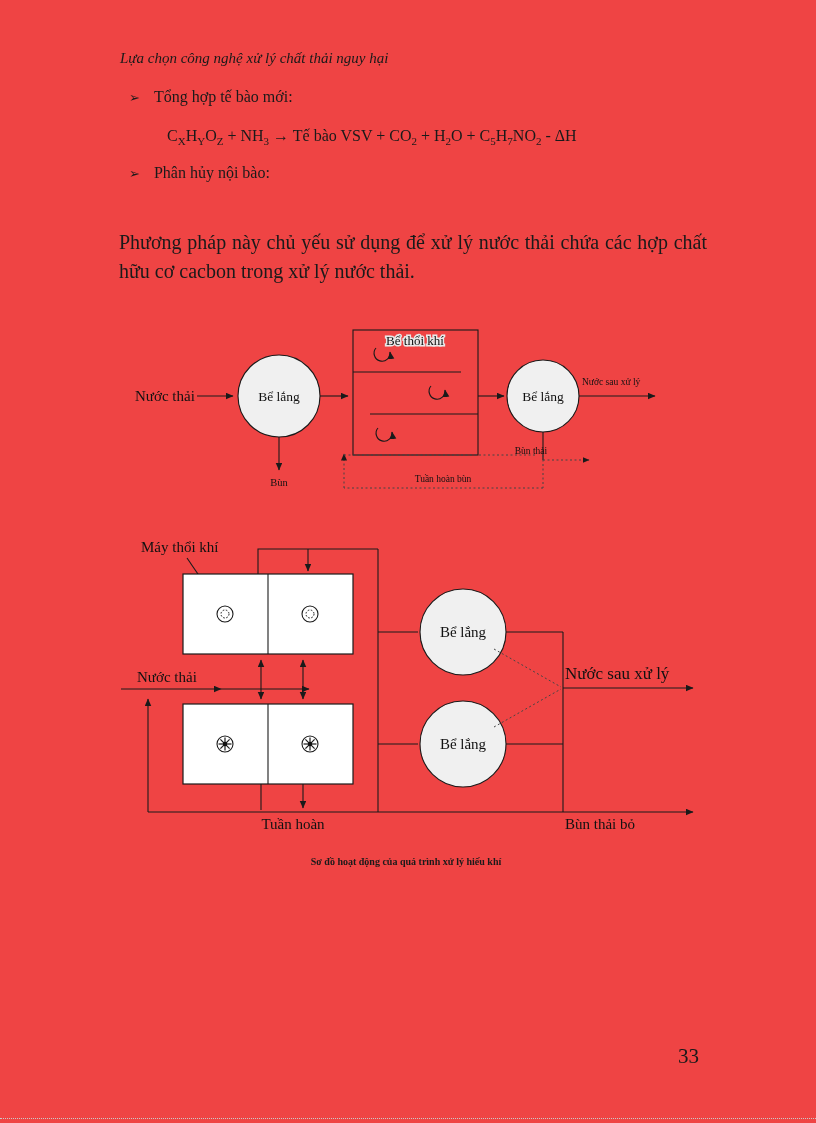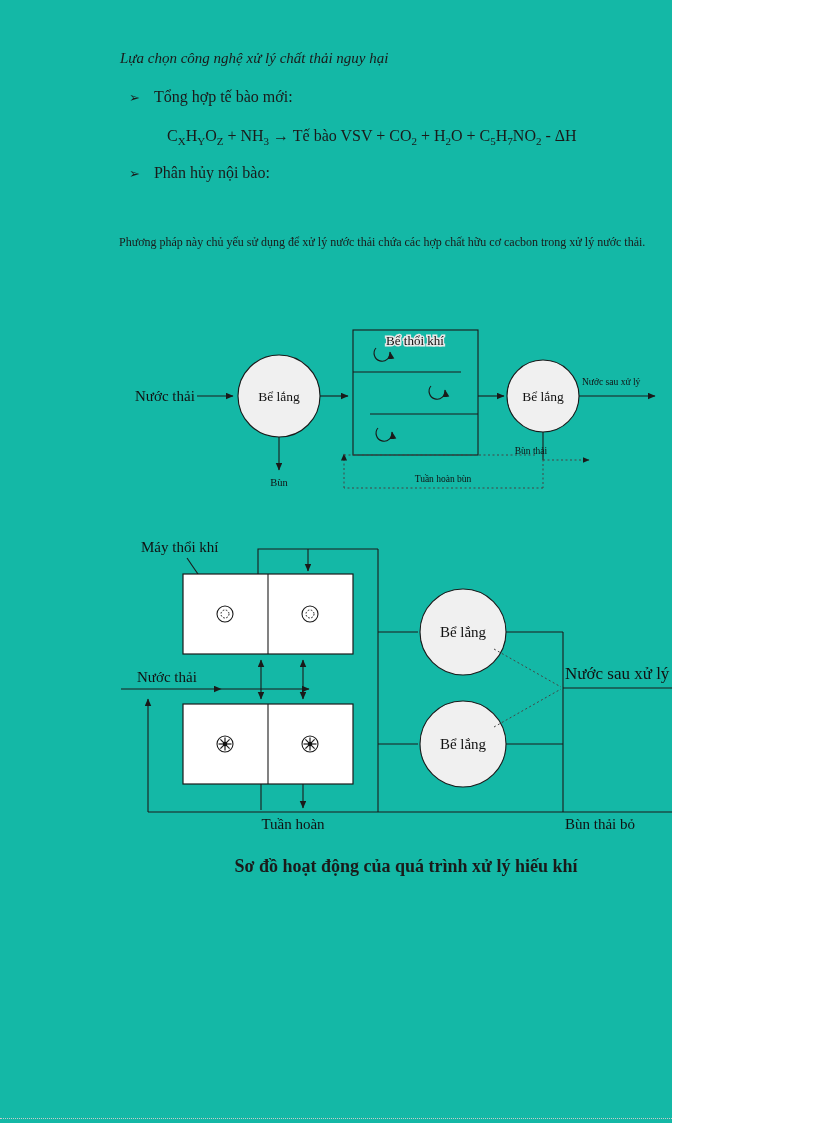--- a/index.html
+++ b/index.html
@@ -1,28 +1,28 @@
 <!DOCTYPE html>
 <html><head>
 <meta charset="utf-8">
 <style>
   html,body{margin:0;padding:0;background:#fff;}
   .page{
-    position:relative;width:672px;height:1123px;background:#14b8a6;
+    position:relative;width:816px;height:1123px;background:#ef4444;
     font-family:"Liberation Serif", serif;color:#1a1a1a;overflow:hidden;
   }
   .header{position:absolute;left:120px;top:50px;font-style:italic;font-size:15px;white-space:nowrap;}
   .bullet-line{position:absolute;left:129px;font-size:16px;white-space:nowrap;}
   .bl1{top:88px;} .bl2{top:164px;}
   .marker{font-family:"DejaVu Sans", sans-serif;font-size:13px;margin-right:14px;}
   .equation{position:absolute;left:167px;font-size:16px;white-space:nowrap;}
   .eq1{top:127px;} .eq2{top:200px;}
   .equation sub{font-size:11px;}
-  .paragraph{position:absolute;left:119px;top:228px;width:588px;margin:0;font-size:12px;line-height:29px;text-align:justify;}
-  .caption{position:absolute;left:120px;top:856px;width:572px;text-align:center;font-weight:bold;font-size:18px;}
+  .paragraph{position:absolute;left:119px;top:228px;width:588px;margin:0;font-size:20px;line-height:29px;text-align:justify;}
+  .caption{position:absolute;left:120px;top:856px;width:572px;text-align:center;font-weight:bold;font-size:10px;}
   .page-number{position:absolute;left:678px;top:1044px;font-size:21px;}
   .bottom-edge{position:absolute;left:0;right:0;bottom:4px;border-top:1px dotted #c9c9c9;}
   .diagram{position:absolute;}
   .d1{left:113px;top:322px;}
   .d2{left:113px;top:532px;}
   svg .ln{stroke:#1a1a1a;stroke-width:1.1;fill:none;}
   svg .cell{stroke:#1a1a1a;stroke-width:1.2;fill:#ffffff;}
   svg .node{stroke:#1a1a1a;stroke-width:1.1;fill:#f0f0f0;}
   svg .dash{stroke:#444;stroke-width:1;fill:none;stroke-dasharray:2,2.5;}
   svg .dashc{stroke:#1a1a1a;stroke-width:1;fill:none;stroke-dasharray:1.6,1.6;}

